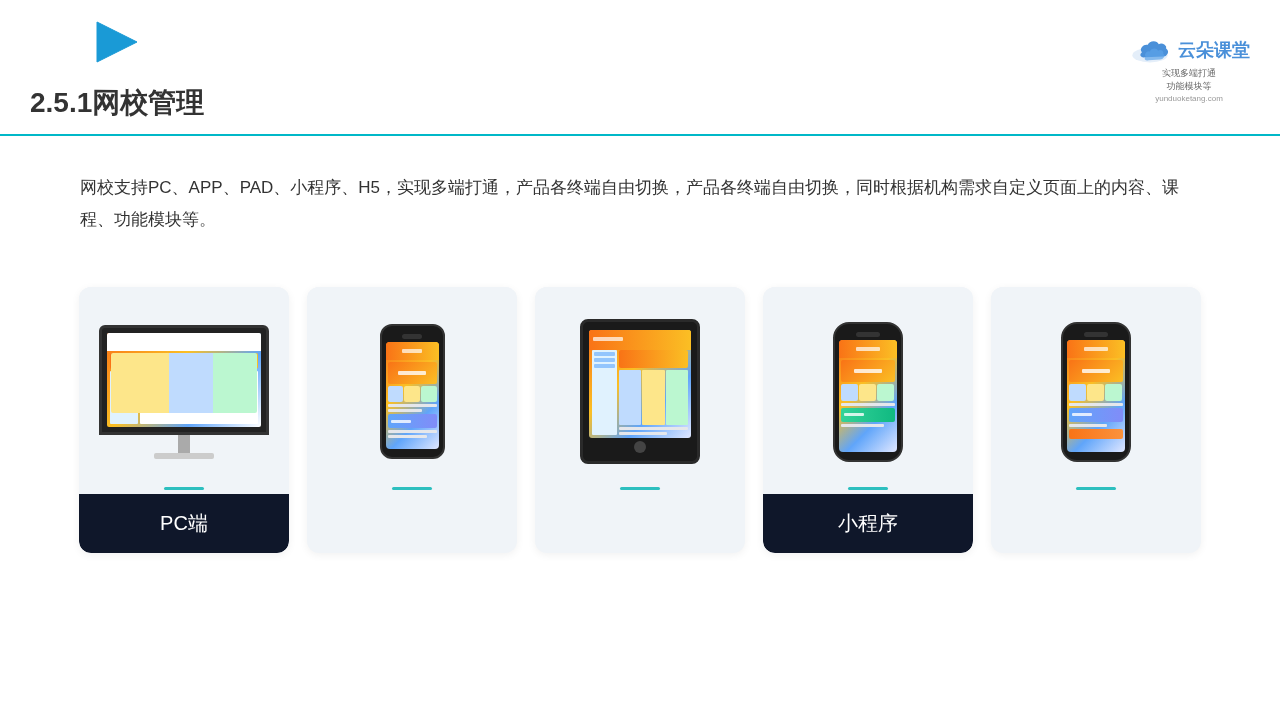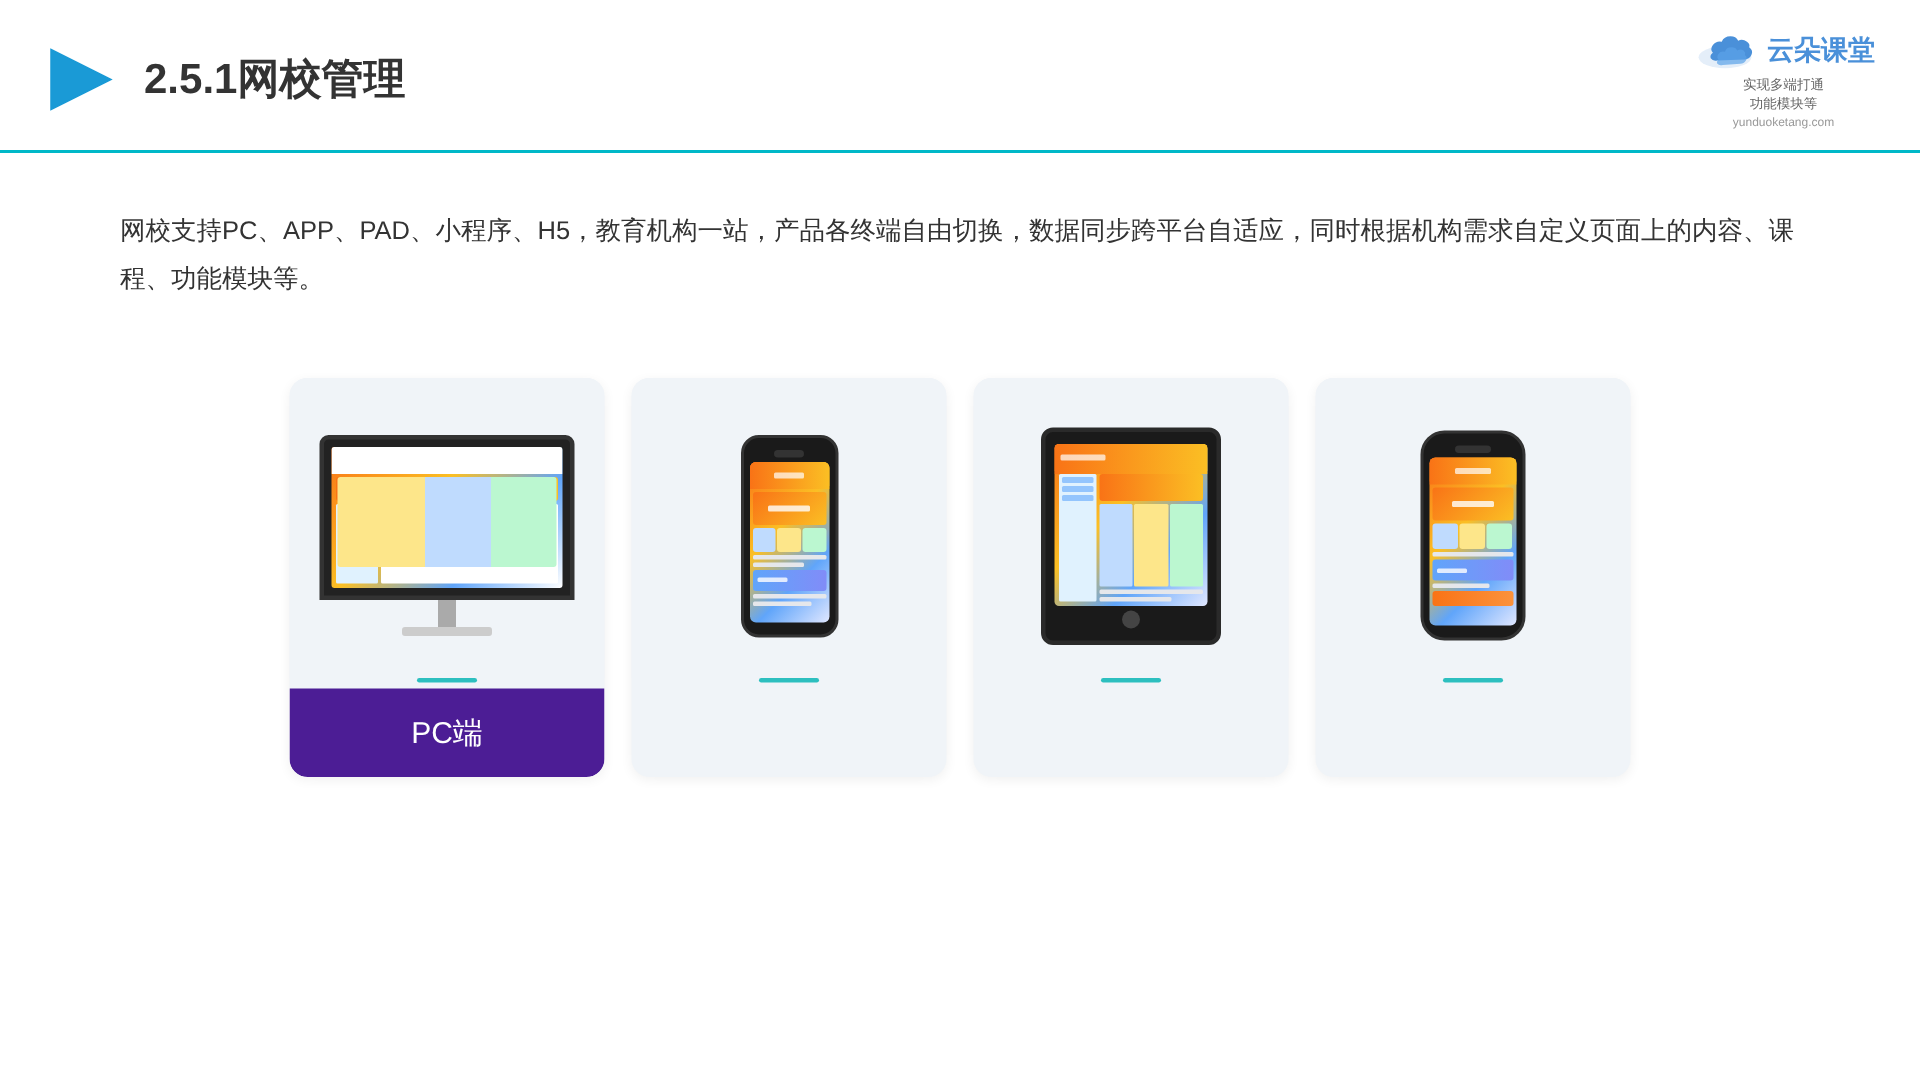--- a/index.html
+++ b/index.html
@@ -17,20 +17,21 @@
       display: flex;
       align-items: center;
       justify-content: space-between;
       padding: 18px 30px 12px 30px;
       border-bottom: 2px solid #00b8c8;
     }
     .header-left {
       display: flex;
       align-items: center;
       gap: 18px;
+      flex-direction: column;
     }
     .play-icon {
       width: 48px;
       height: 48px;
     }
     .title-text {
       font-size: 28px;
       font-weight: bold;
       color: #333;
     }
@@ -220,21 +221,21 @@
       height: 12px;
       background: #444;
       border-radius: 50%;
       margin-top: 3px;
       flex-shrink: 0;
     }
 
     
     .card-label {
       width: 100%;
-      background: #4c1d95;
+      background: #0f172a;
       color: #fff;
       text-align: center;
       padding: 16px 0;
       font-size: 20px;
       font-weight: 500;
       border-radius: 0 0 12px 12px;
     }
 
     
     .top-accent {
@@ -268,21 +269,21 @@
       </svg>
       <span class="logo-text-main">云朵课堂</span>
     </div>
     <div class="logo-sub">
       <span>实现多端打通</span><br><span>功能模块等</span><br><span style="color:#999; font-size:8px;">yunduoketang.com</span>
     </div>
   </div>
 </div>
 
 <div class="description">
-  <p>网校支持PC、APP、PAD、小程序、H5，教育机构一站，产品各终端自由切换，数据同步跨平台自适应，同时根据机构需求自定义页面上的内容、课程、功能模块等。</p>
+  <p>网校支持PC、APP、PAD、小程序、H5，实现多端打通，产品各终端自由切换，产品各终端自由切换，同时根据机构需求自定义页面上的内容、课程、功能模块等。</p>
 </div>
 
 <div class="cards-container">
 
   <div class="card">
     <div class="card-image-area">
       <div class="pc-mockup">
         <div class="pc-screen-outer">
           <div class="pc-screen-inner">
             <div style="position:absolute;top:20px;left:3px;right:3px;bottom:3px;display:flex;flex-direction:column;gap:2px;">
@@ -363,39 +364,68 @@
               <div style="height:3px;background:#e5e7eb;border-radius:1px;width:70%;"></div>
             </div>
           </div>
         </div>
         <div class="tablet-home"></div>
       </div>
     </div>
     <div class="top-accent"></div>
   </div>
 
-
   <div class="card">
     <div class="card-image-area">
       <div class="phone-mockup" style="width:70px;height:140px;border-radius:16px;">
         <div class="phone-notch" style="width:24px;"></div>
         <div class="phone-screen">
           <div style="position:absolute;top:0;left:0;right:0;height:18px;background:linear-gradient(to right,#f97316,#fbbf24);display:flex;align-items:center;justify-content:center;">
             <div style="width:24px;height:4px;background:rgba(255,255,255,0.7);border-radius:1px;"></div>
           </div>
           <div style="position:absolute;top:20px;left:2px;right:2px;display:flex;flex-direction:column;gap:2px;">
             <div style="height:22px;background:linear-gradient(135deg,#f97316,#fbbf24);border-radius:2px;display:flex;align-items:center;justify-content:center;">
               <div style="width:28px;height:4px;background:rgba(255,255,255,0.8);border-radius:1px;"></div>
             </div>
             <div style="display:flex;gap:1px;">
               <div style="width:17px;height:17px;background:#bfdbfe;border-radius:2px;"></div>
               <div style="width:17px;height:17px;background:#fde68a;border-radius:2px;"></div>
               <div style="width:17px;height:17px;background:#bbf7d0;border-radius:2px;"></div>
             </div>
             <div style="height:3px;background:#e5e7eb;border-radius:1px;"></div>
+            <div style="height:14px;background:linear-gradient(to right,#34d399,#10b981);border-radius:2px;display:flex;align-items:center;padding:0 3px;">
+              <div style="width:20px;height:3px;background:rgba(255,255,255,0.8);border-radius:1px;"></div>
+            </div>
+            <div style="height:3px;background:#e5e7eb;border-radius:1px;width:80%;"></div>
+          </div>
+        </div>
+      </div>
+    </div>
+    <div class="top-accent"></div>
+    <div class="card-label">小程序</div>
+  </div>
+
+  <div class="card">
+    <div class="card-image-area">
+      <div class="phone-mockup" style="width:70px;height:140px;border-radius:16px;">
+        <div class="phone-notch" style="width:24px;"></div>
+        <div class="phone-screen">
+          <div style="position:absolute;top:0;left:0;right:0;height:18px;background:linear-gradient(to right,#f97316,#fbbf24);display:flex;align-items:center;justify-content:center;">
+            <div style="width:24px;height:4px;background:rgba(255,255,255,0.7);border-radius:1px;"></div>
+          </div>
+          <div style="position:absolute;top:20px;left:2px;right:2px;display:flex;flex-direction:column;gap:2px;">
+            <div style="height:22px;background:linear-gradient(135deg,#f97316,#fbbf24);border-radius:2px;display:flex;align-items:center;justify-content:center;">
+              <div style="width:28px;height:4px;background:rgba(255,255,255,0.8);border-radius:1px;"></div>
+            </div>
+            <div style="display:flex;gap:1px;">
+              <div style="width:17px;height:17px;background:#bfdbfe;border-radius:2px;"></div>
+              <div style="width:17px;height:17px;background:#fde68a;border-radius:2px;"></div>
+              <div style="width:17px;height:17px;background:#bbf7d0;border-radius:2px;"></div>
+            </div>
+            <div style="height:3px;background:#e5e7eb;border-radius:1px;"></div>
             <div style="height:14px;background:linear-gradient(to right,#60a5fa,#818cf8);border-radius:2px;display:flex;align-items:center;padding:0 3px;">
               <div style="width:20px;height:3px;background:rgba(255,255,255,0.8);border-radius:1px;"></div>
             </div>
             <div style="height:3px;background:#e5e7eb;border-radius:1px;width:70%;"></div>
             <div style="height:10px;background:linear-gradient(to right,#f97316,#fb923c);border-radius:2px;"></div>
           </div>
         </div>
       </div>
     </div>
     <div class="top-accent"></div>

